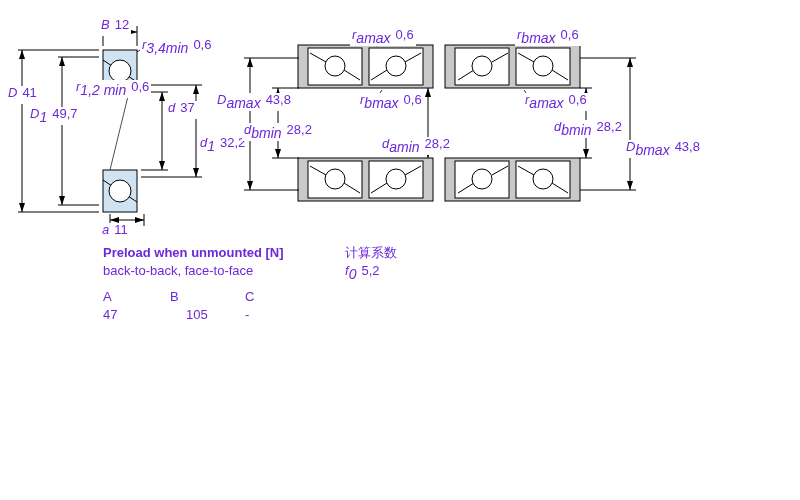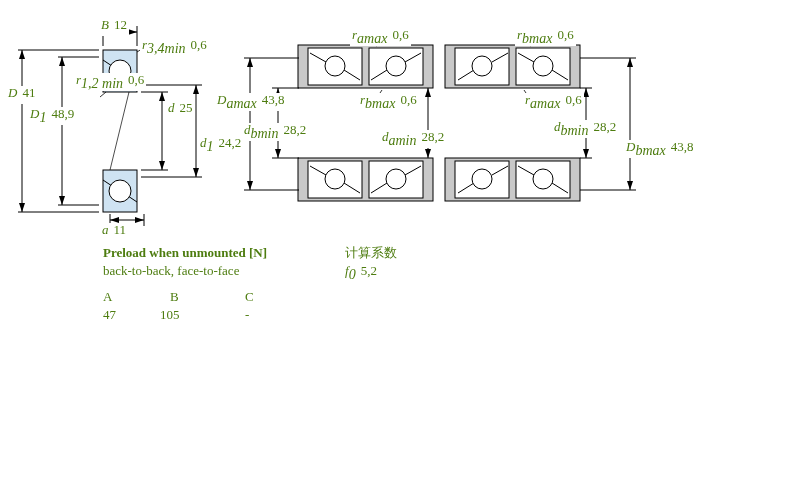--- a/index.html
+++ b/index.html
@@ -1,17 +1,17 @@
 <!DOCTYPE html>
 <html><head>
 <meta charset="utf-8">
 <style>
   html,body{margin:0;padding:0;background:#fff;}
   #page{position:relative;width:800px;height:438px;background:#fff;
-        font-family:Liberation Serif, serif;color:#4d7c0f;overflow:hidden;}
+        font-family:Liberation Sans, sans-serif;color:#6d28d9;overflow:hidden;}
   #page svg{position:absolute;left:0;top:0;}
   .lbl{position:absolute;font-size:13px;line-height:1.1;white-space:nowrap;
        background:#fff;padding:0 2px;}
   .lbl .sym{font-style:italic;}
   .lbl sub{font-size:14px;font-style:italic;}
   .lbl .val{margin-left:5px;font-style:normal;}
   .txt{position:absolute;font-size:13px;line-height:1.1;white-space:nowrap;}
   .bold{font-weight:bold;}
 </style>
 </head>
@@ -162,44 +162,44 @@
       <polygon points="630,190 627,181 633,181" fill="#000" stroke="none"></polygon>
 
       <polyline points="519,42 537,42 530,46" stroke-width="0.8"></polyline>
       <line x1="532" y1="102" x2="524" y2="90" stroke-width="0.8"></line>
     </g>
   </svg>
 
   <div class="lbl" style="left:99px;top:18px"><span class="sym">B</span><sub></sub><span class="val">12</span></div>
   <div class="lbl" style="left:140px;top:38px"><span class="sym">r</span><sub>3,4min</sub><span class="val">0,6</span></div>
   <div class="lbl" style="left:6px;top:86px"><span class="sym">D</span><sub></sub><span class="val">41</span></div>
-  <div class="lbl" style="left:28px;top:107px"><span class="sym">D</span><sub>1</sub><span class="val">48,9</span></div>
-  <div class="lbl" style="left:74px;top:73px"><span class="sym">r</span><sub>1,2 min</sub><span class="val">0,6</span></div>
-  <div class="lbl" style="left:166px;top:101px"><span class="sym">d</span><sub></sub><span class="val">25</span></div>
-  <div class="lbl" style="left:198px;top:136px"><span class="sym">d</span><sub>1</sub><span class="val">24,2</span></div>
+  <div class="lbl" style="left:28px;top:107px"><span class="sym">D</span><sub>1</sub><span class="val">49,7</span></div>
+  <div class="lbl" style="left:74px;top:80px"><span class="sym">r</span><sub>1,2 min</sub><span class="val">0,6</span></div>
+  <div class="lbl" style="left:166px;top:101px"><span class="sym">d</span><sub></sub><span class="val">37</span></div>
+  <div class="lbl" style="left:198px;top:136px"><span class="sym">d</span><sub>1</sub><span class="val">32,2</span></div>
   <div class="lbl" style="left:100px;top:223px"><span class="sym">a</span><sub></sub><span class="val">11</span></div>
 
   <div class="lbl" style="left:350px;top:28px"><span class="sym">r</span><sub>amax</sub><span class="val">0,6</span></div>
   <div class="lbl" style="left:215px;top:93px"><span class="sym">D</span><sub>amax</sub><span class="val">43,8</span></div>
   <div class="lbl" style="left:358px;top:93px"><span class="sym">r</span><sub>bmax</sub><span class="val">0,6</span></div>
   <div class="lbl" style="left:242px;top:123px"><span class="sym">d</span><sub>bmin</sub><span class="val">28,2</span></div>
-  <div class="lbl" style="left:380px;top:130px"><span class="sym">d</span><sub>amin</sub><span class="val">28,2</span></div>
+  <div class="lbl" style="left:380px;top:137px"><span class="sym">d</span><sub>amin</sub><span class="val">28,2</span></div>
 
   <div class="lbl" style="left:515px;top:28px"><span class="sym">r</span><sub>bmax</sub><span class="val">0,6</span></div>
   <div class="lbl" style="left:523px;top:93px"><span class="sym">r</span><sub>amax</sub><span class="val">0,6</span></div>
   <div class="lbl" style="left:552px;top:120px"><span class="sym">d</span><sub>bmin</sub><span class="val">28,2</span></div>
   <div class="lbl" style="left:624px;top:140px"><span class="sym">D</span><sub>bmax</sub><span class="val">43,8</span></div>
 
   <div class="txt bold" style="left:103px;top:246px">Preload when unmounted [N]</div>
   <div class="txt" style="left:103px;top:264px">back-to-back, face-to-face</div>
 
   <div class="txt" style="left:103px;top:290px">A</div>
   <div class="txt" style="left:170px;top:290px">B</div>
   <div class="txt" style="left:245px;top:290px">C</div>
 
   <div class="txt" style="left:103px;top:308px">47</div>
-  <div class="txt" style="left:160px;top:308px">105</div>
+  <div class="txt" style="left:186px;top:308px">105</div>
   <div class="txt" style="left:245px;top:308px">-</div>
 
   <div class="txt" style="left:345px;top:246px">计算系数</div>
   <div class="lbl" style="left:343px;top:264px;background:transparent"><span class="sym">f</span><sub>0</sub><span class="val">5,2</span></div>
 
 </div>
 
 </body></html>

